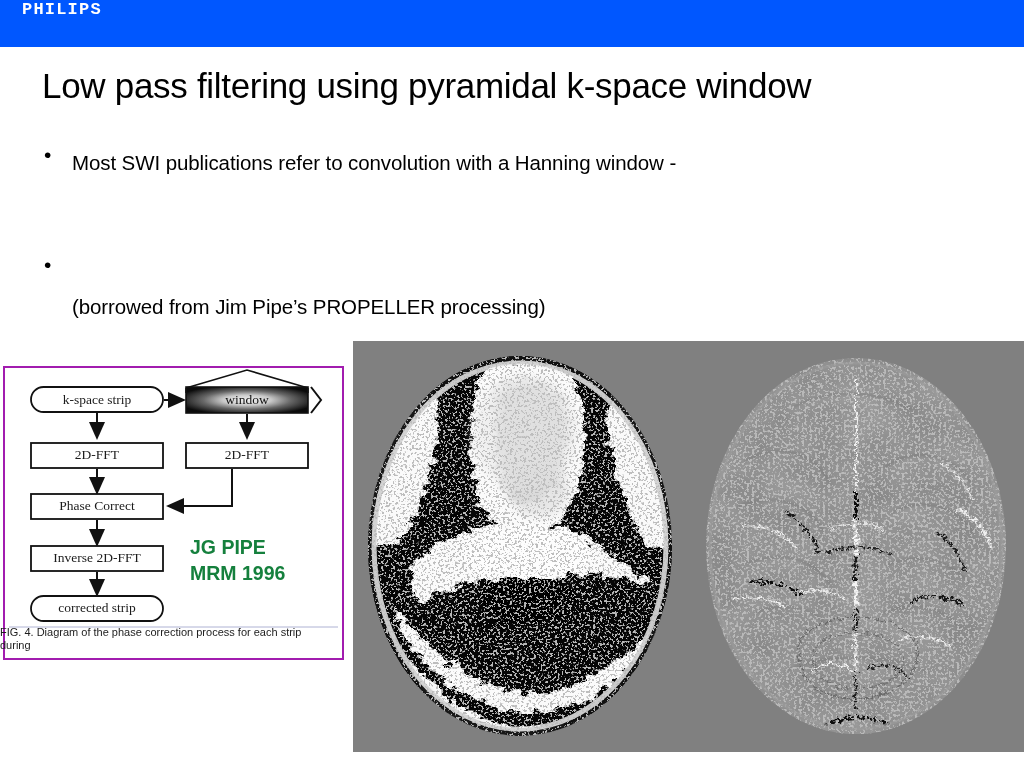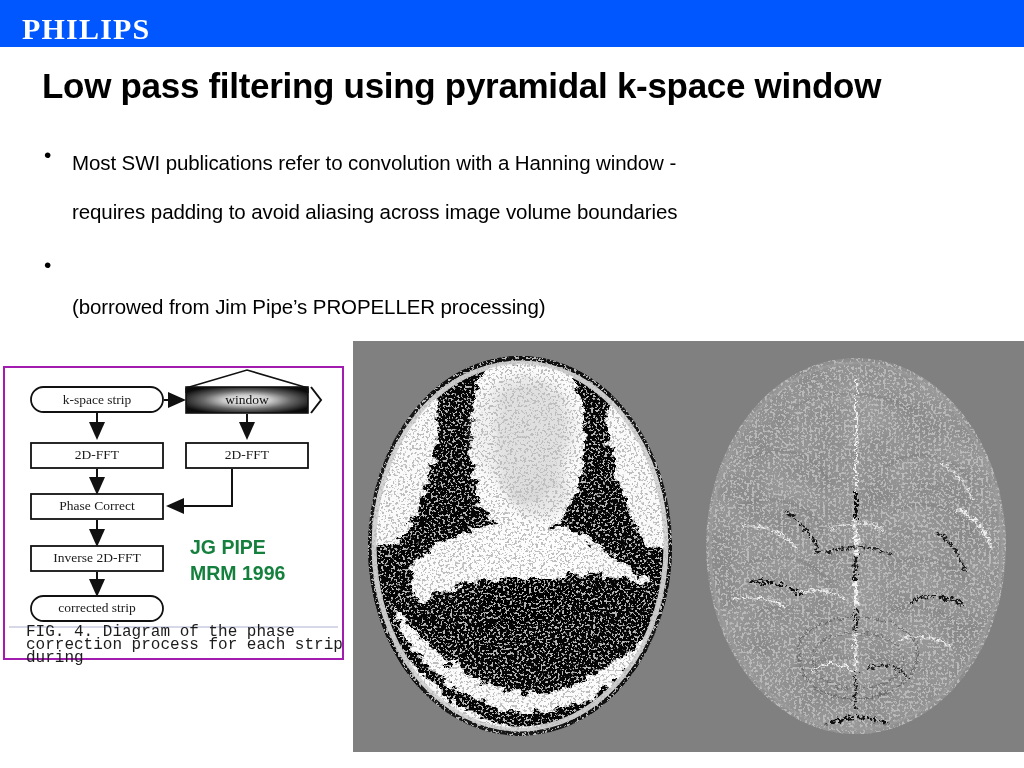--- a/index.html
+++ b/index.html
@@ -11,37 +11,36 @@
     overflow:hidden;
     position:relative;
   }
 
   
   #banner{
     position:absolute;left:0;top:0;width:1024px;height:47px;
     background:#0057ff;
   }
   #philips-logo{
-    position:absolute;left:22px;top:12px;
+    position:absolute;left:22px;top:0;
     color:#ffffff;
-    font-family:Liberation Serif, serif;
+    font-family:Liberation Mono, monospace;
     font-weight:bold;
-    font-size:30px;
+    font-size:17px;
     letter-spacing:1.2px;
   }
 
   
   #slide-title{
     position:absolute;left:42px;top:66px;width:980px;
     font-family:"Liberation Sans", sans-serif;
     font-size:35px;
     color:#000000;
     white-space:nowrap;
     letter-spacing:-0.3px;
-    font-weight:bold;
   }
 
   
   .bullet-block{position:absolute;left:40px;width:960px;}
   #bullet-1{top:138px;}
   #bullet-2{top:248px;}
   .bullet-row{display:flex;align-items:flex-start;}
   .bullet-dot{
     width:28px;flex:0 0 28px;
     font-size:21px;line-height:34px;color:#000;
@@ -78,23 +77,23 @@
   }
   #jg-pipe{
     position:absolute;left:190px;top:534px;
     font-family:"Liberation Sans", sans-serif;
     font-size:19.5px;font-weight:bold;
     color:#15803d;
     line-height:26px;
     white-space:nowrap;
   }
   #fig-caption{
-    position:absolute;left:26px;top:626px;width:332px;
-    font-family:Liberation Mono, monospace;
-    font-size:16px;
+    position:absolute;left:0;top:626px;width:332px;
+    font-family:Liberation Sans, sans-serif;
+    font-size:11px;
     line-height:13px;
     color:#1c1c1c;
   }
 
   
   #mri-panel{
     position:absolute;left:353px;top:341px;width:671px;height:411px;
     background:#808080;
     overflow:hidden;
   }
@@ -110,21 +109,20 @@
   <div id="philips-logo">PHILIPS</div>
 </div>
 
 <div id="slide-title">Low pass filtering using pyramidal k-space window</div>
 
 <div class="bullet-block" id="bullet-1">
   <div class="bullet-row">
     <div class="bullet-dot">•</div>
     <div class="bullet-text">Most SWI publications refer to convolution with a Hanning window -</div>
   </div>
-  <div class="bullet-cont">requires padding to avoid aliasing across image volume boundaries</div>
 </div>
 
 <div class="bullet-block" id="bullet-2">
   <div class="bullet-row">
     <div class="bullet-dot">•</div>
   </div>
   <div class="bullet-cont">(borrowed from Jim Pipe’s PROPELLER processing)</div>
 </div>
 
 <div id="figure-panel">

